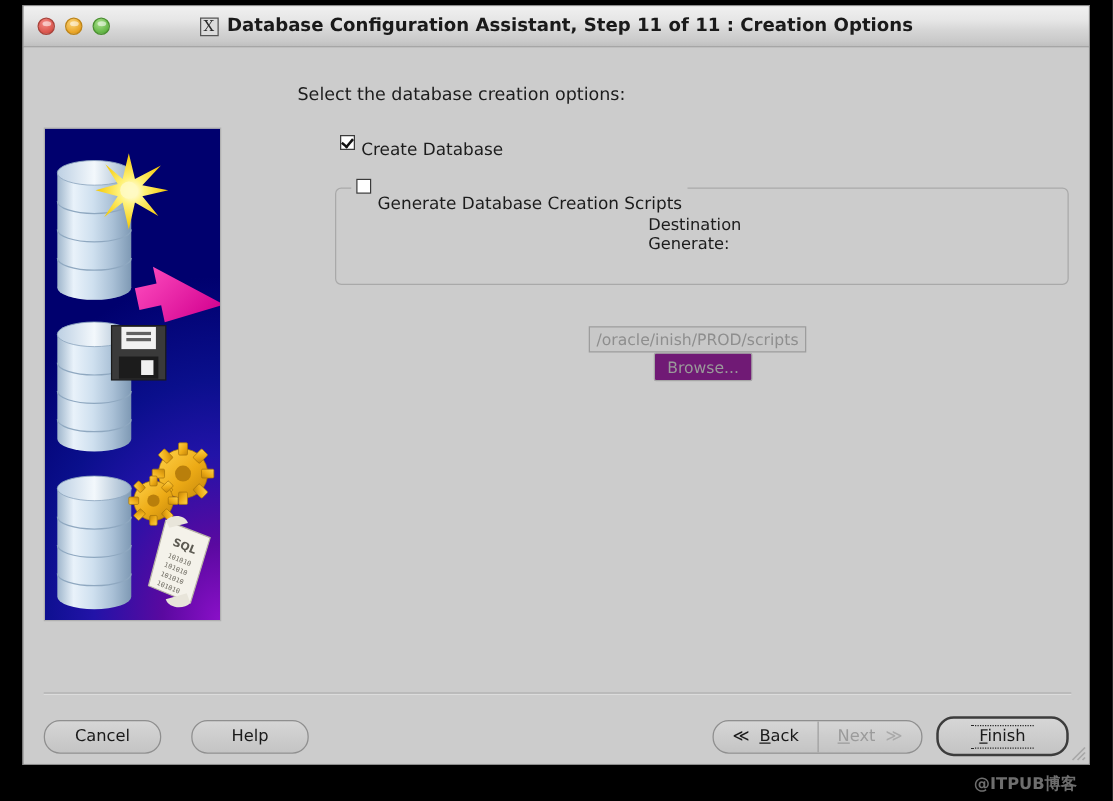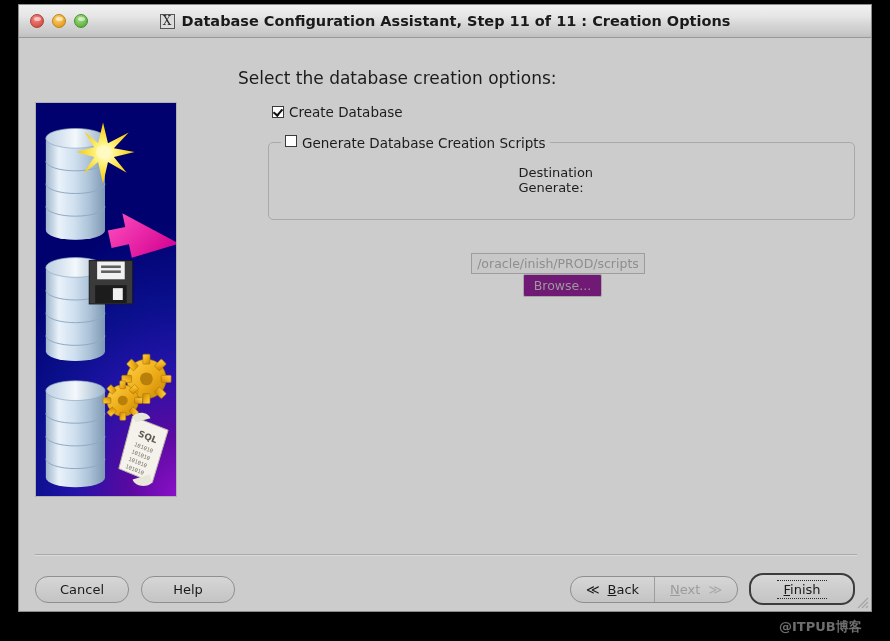--- a/index.html
+++ b/index.html
@@ -128,21 +128,21 @@
 
   
   .content {
     position: absolute;
     left: 219px;
     top: 30px;
     right: 16px;
   }
 
   .section-label {
-    font-size: 17px;
+    font-size: 14px;
     color: #1c1c1c;
     font-family: "DejaVu Sans", sans-serif;
     margin: 0 0 16px 0;
   }
 
   .check-row {
     display: flex;
     align-items: center;
     margin-left: 34px;
     margin-bottom: 16px;
@@ -166,20 +166,21 @@
     width: 4px;
     height: 7px;
     border: solid #111;
     border-width: 0 2px 2px 0;
     transform: rotate(40deg);
   }
   .cbx-label {
     font-size: 13.5px;
     color: #1c1c1c;
     font-family: "DejaVu Sans", sans-serif;
+    margin-top: 12px;
   }
 
   
   .groupbox {
     position: relative;
     margin-left: 30px;
     margin-top: 22px;
     border: 1px solid #a9a9a9;
     border-radius: 5px;
     height: 78px;
@@ -257,21 +258,21 @@
   .footer {
     position: absolute;
     left: 0; right: 0;
     top: 531px;
     height: 40px;
     display: flex;
     align-items: center;
     padding: 0 16px;
     box-sizing: border-box;
   }
-  .footer-left { display: flex; gap: 12px; }
+  .footer-left { display: flex; gap: 24px; }
   .footer-right { margin-left: auto; display: flex; align-items: center; gap: 11px; }
 
   .btn {
     height: 27px;
     min-width: 94px;
     padding: 0 14px;
     background: linear-gradient(to bottom, #d6d6d6, #c4c4c4);
     border: 1px solid #8f8f8f;
     border-radius: 13px;
     font-size: 13px;

